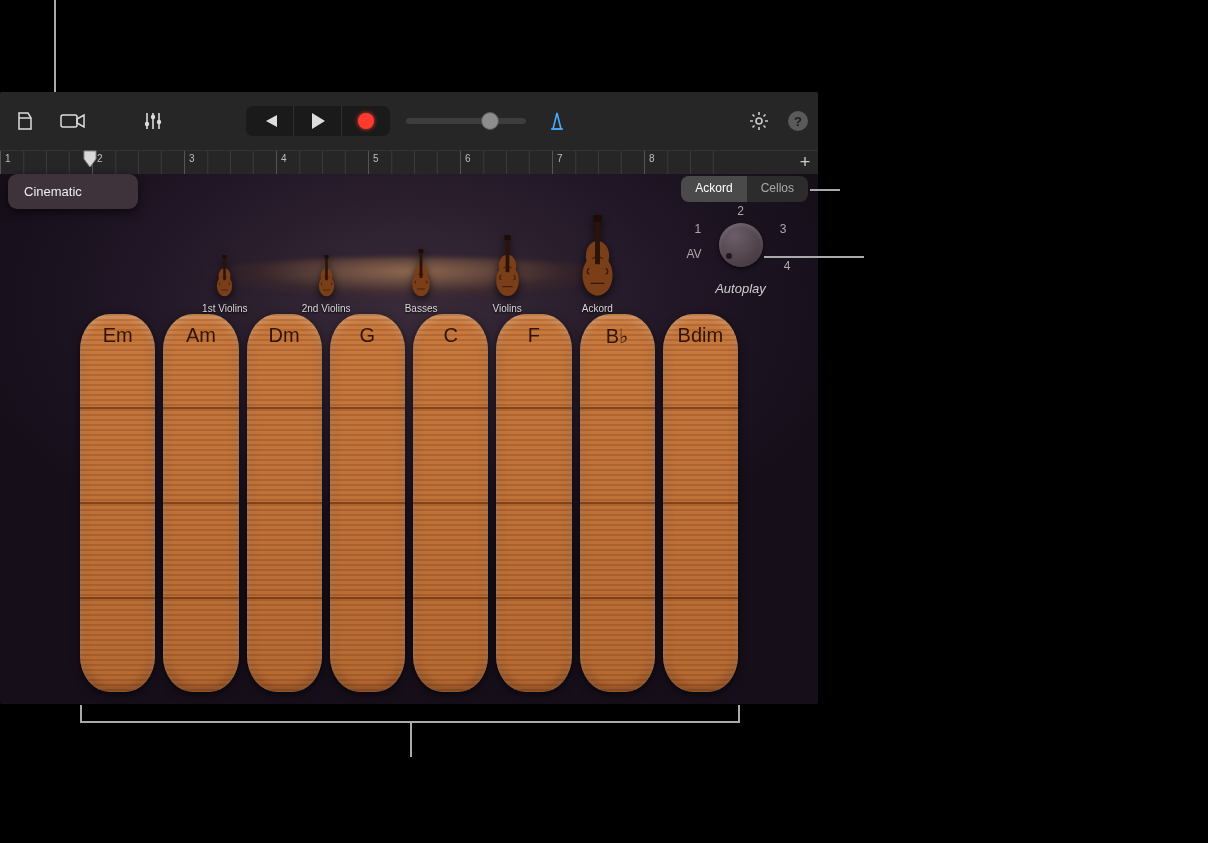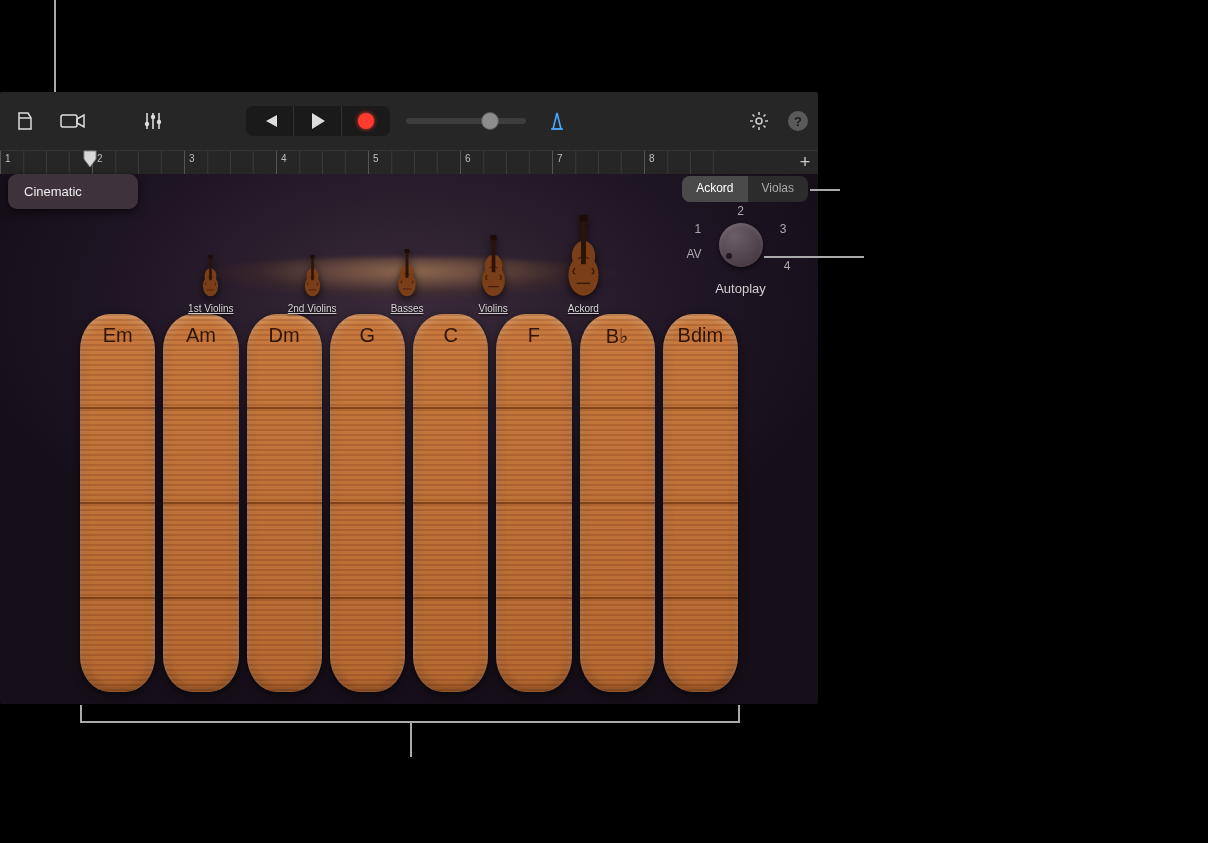--- a/index.html
+++ b/index.html
@@ -131,26 +131,26 @@
   .knob::after {
     content: ""; position: absolute; width: 6px; height: 6px;
     background: #201820; border-radius: 50%;
     left: 7px; bottom: 8px;
   }
   .knob-wrap .t-av { position: absolute; left: -14px; bottom: 16px; }
   .knob-wrap .t-1 { position: absolute; left: -6px; top: 10px; }
   .knob-wrap .t-2 { position: absolute; left: 50%; top: -8px; transform: translateX(-50%); }
   .knob-wrap .t-3 { position: absolute; right: -6px; top: 10px; }
   .knob-wrap .t-4 { position: absolute; right: -10px; bottom: 4px; }
-  .knob-label { margin-top: 4px; color: #d0d0d0; font-size: 13px; }
+  .knob-label { margin-top: 4px; color: #d0d0d0; font-size: 13px; font-style: italic; }
   
   .stage {
-    position: absolute; left: 161px; top: 82px;
+    position: absolute; left: 175px; top: 82px;
     width: 470px; height: 140px;
-    display: flex; justify-content: space-around; align-items: flex-end; text-decoration: underline;
+    display: flex; justify-content: space-around; align-items: flex-end;
   }
   .stage-floor {
     position: absolute; left: 175px; top: 165px;
     width: 470px; height: 48px;
     background: radial-gradient(ellipse 60% 80% at 50% 30%, rgba(220,160,100,0.55), rgba(100,60,30,0.2) 55%, transparent 75%);
     border-radius: 50%;
     filter: blur(2px);
   }
   .inst {
     display: flex; flex-direction: column; align-items: center;
@@ -293,21 +293,21 @@
   <div class="playhead-shim">
     <svg width="14" height="22">
         <path d="M1 1h12v8l-6 8-6-8z" fill="#d9d9d9" stroke="#888"></path>
       </svg>
   </div>
 
   <div class="preset-chip">Cinematic</div>
 
   <div class="segment">
     <div class="active">Ackord</div>
-    <div class="inactive">Violas</div>
+    <div class="inactive">Cellos</div>
   </div>
 
   <div class="knob-area">
     <div class="knob-wrap">
       <span class="t-av">AV</span>
       <span class="t-1">1</span>
       <span class="t-2">2</span>
       <span class="t-3">3</span>
       <span class="t-4">4</span>
       <div class="knob"></div>

